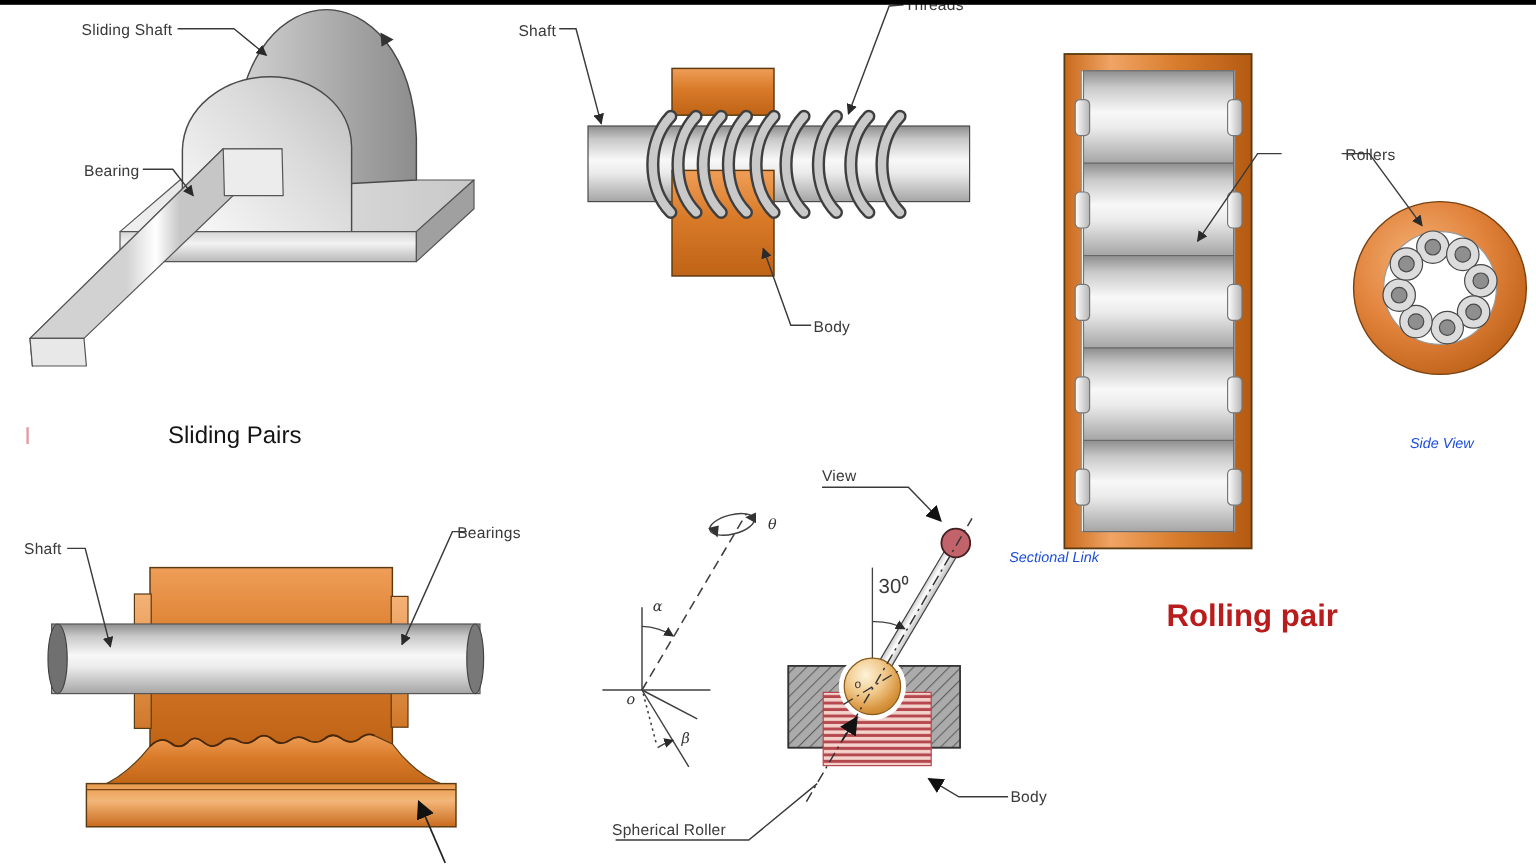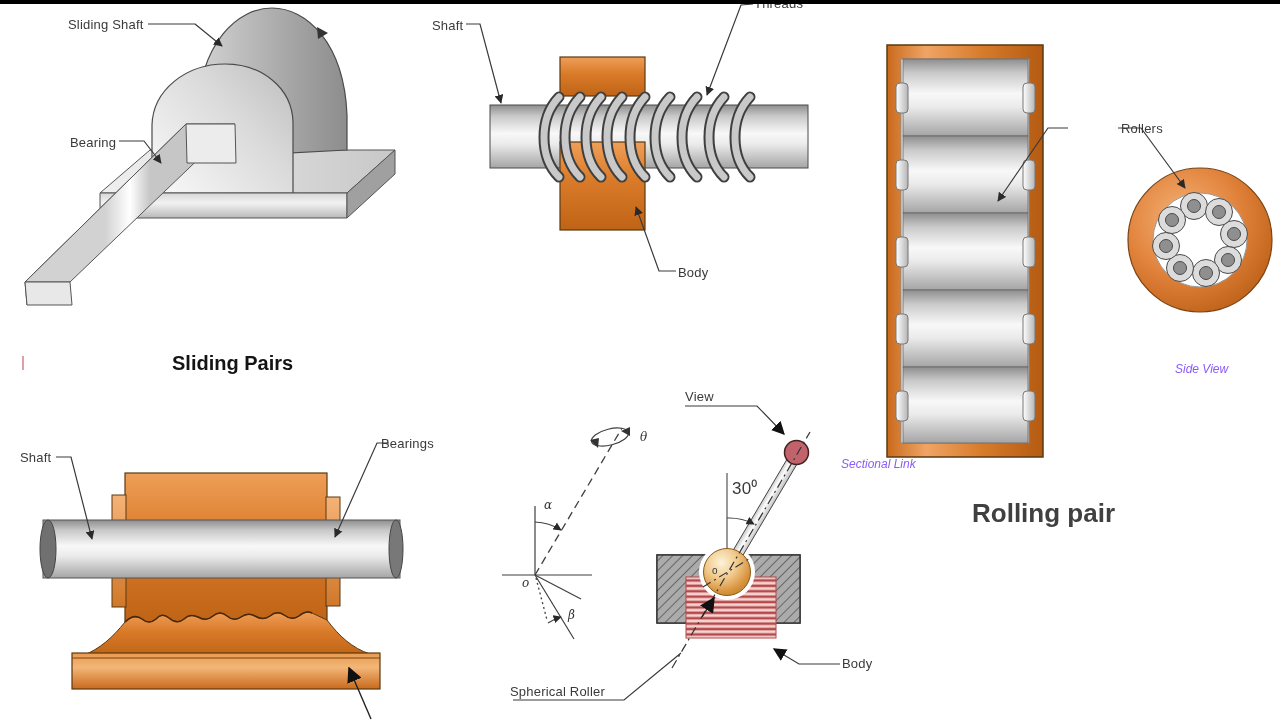--- a/index.html
+++ b/index.html
@@ -1,23 +1,23 @@
 <!DOCTYPE html>
 <html><head>
 <meta charset="utf-8">
 <style>
   html,body{margin:0;padding:0;background:#fff;}
   #stage{position:relative;width:1280px;height:720px;background:#ffffff;overflow:hidden;
          font-family:"Liberation Sans",sans-serif;}
   #topbar{position:absolute;left:0;top:0;width:1280px;height:4px;background:#000;z-index:10;}
   #drawing{position:absolute;left:0;top:0;z-index:1;}
   .lbl{position:absolute;z-index:4;font-size:13px;color:#3a3a3a;white-space:nowrap;letter-spacing:.2px;}
-  .title{position:absolute;z-index:4;font-size:20px;font-weight:bold;color:#141414;white-space:nowrap;margin-left:32px;}
-  .bigtitle{position:absolute;z-index:4;font-size:26px;font-weight:bold;color:#404040;white-space:nowrap;}
-  .view{position:absolute;z-index:4;font-size:12px;font-style:italic;color:#8b5cf6;white-space:nowrap;}
+  .title{position:absolute;z-index:4;font-size:20px;font-weight:normal;color:#141414;white-space:nowrap;}
+  .bigtitle{position:absolute;z-index:4;font-size:26px;font-weight:bold;color:#b91c1c;white-space:nowrap;}
+  .view{position:absolute;z-index:4;font-size:12px;font-style:italic;color:#1d4ed8;white-space:nowrap;}
   .math{position:absolute;z-index:4;font:italic 12px "DejaVu Serif",serif;color:#333;white-space:nowrap;}
   .tick{position:absolute;left:22px;top:356px;width:2px;height:14px;background:#d06a7a;opacity:.65;z-index:3;}
 </style>
 </head>
 <body>
 
 <div id="stage">
   <div id="topbar"></div>
   <div class="tick"></div>
 

